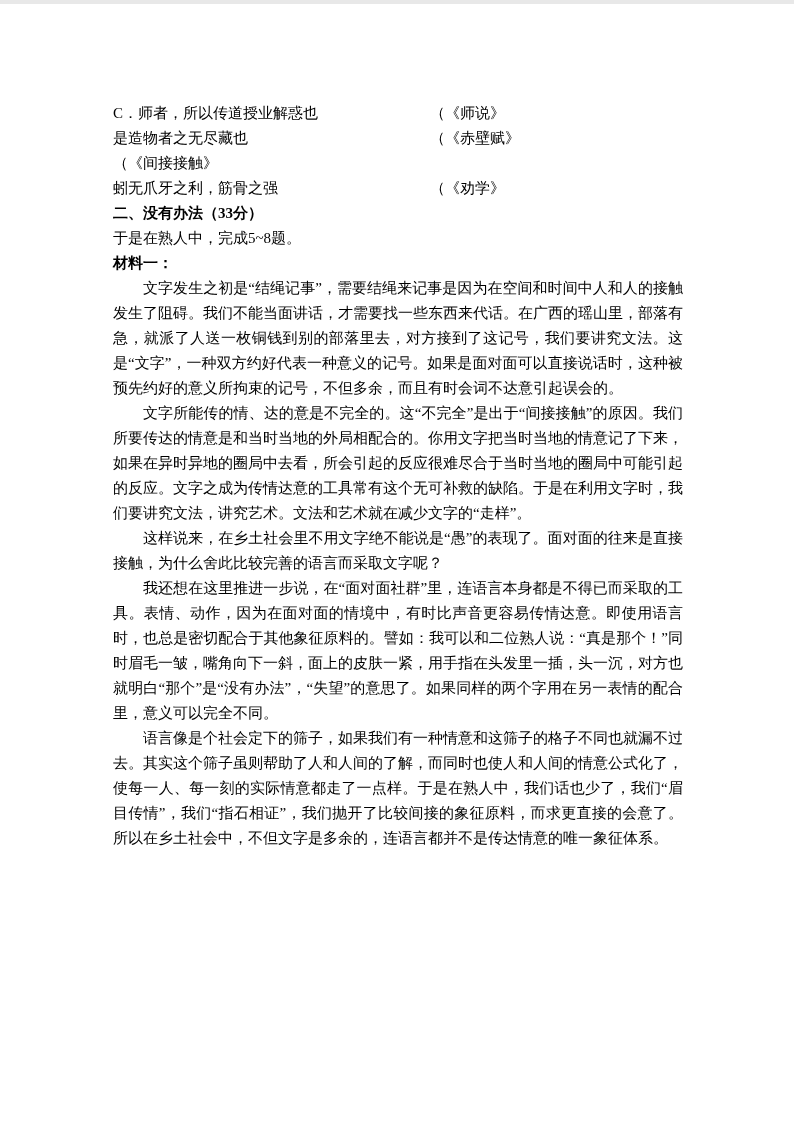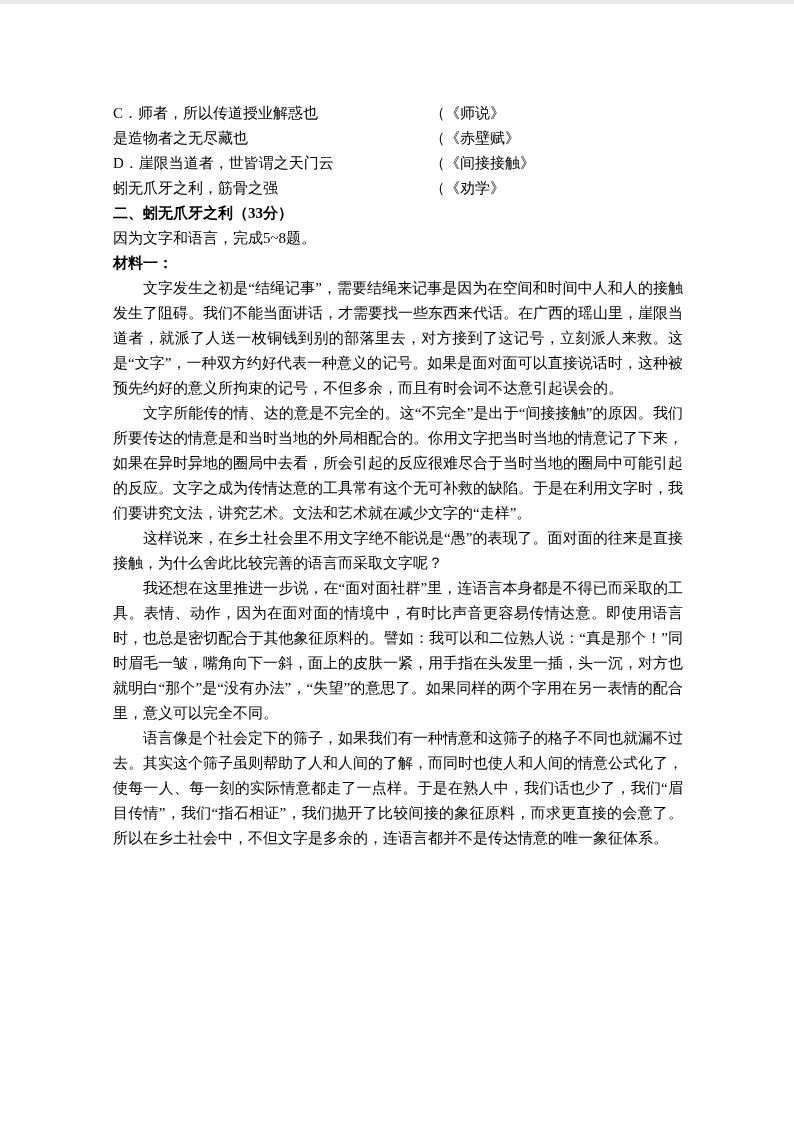--- a/index.html
+++ b/index.html
@@ -54,32 +54,31 @@
   <div>
     <div class="quote-row">
       <span class="quote-text">C．师者，所以传道授业解惑也</span>
       <span class="quote-source">（《师说》</span>
     </div>
     <div class="quote-row">
       <span class="quote-text">是造物者之无尽藏也</span>
       <span class="quote-source">（《赤壁赋》</span>
     </div>
     <div class="quote-row">
-      <span class="quote-text">D．崖限当道者，世皆谓之天门云</span>
       <span class="quote-source">（《间接接触》</span>
     </div>
     <div class="quote-row">
       <span class="quote-text">蚓无爪牙之利，筋骨之强</span>
       <span class="quote-source">（《劝学》</span>
     </div>
   </div>
 
-  <div class="heading-1">二、蚓无爪牙之利（33分）</div>
-  <div class="instruction-line">因为文字和语言，完成5~8题。</div>
+  <div class="heading-1">二、没有办法（33分）</div>
+  <div class="instruction-line">于是在熟人中，完成5~8题。</div>
   <div class="material-label">材料一：</div>
 
-  <p class="para">文字发生之初是“结绳记事”，需要结绳来记事是因为在空间和时间中人和人的接触发生了阻碍。我们不能当面讲话，才需要找一些东西来代话。在广西的瑶山里，崖限当道者，就派了人送一枚铜钱到别的部落里去，对方接到了这记号，立刻派人来救。这是“文字”，一种双方约好代表一种意义的记号。如果是面对面可以直接说话时，这种被预先约好的意义所拘束的记号，不但多余，而且有时会词不达意引起误会的。</p>
+  <p class="para">文字发生之初是“结绳记事”，需要结绳来记事是因为在空间和时间中人和人的接触发生了阻碍。我们不能当面讲话，才需要找一些东西来代话。在广西的瑶山里，部落有急，就派了人送一枚铜钱到别的部落里去，对方接到了这记号，我们要讲究文法。这是“文字”，一种双方约好代表一种意义的记号。如果是面对面可以直接说话时，这种被预先约好的意义所拘束的记号，不但多余，而且有时会词不达意引起误会的。</p>
   <p class="para">文字所能传的情、达的意是不完全的。这“不完全”是出于“间接接触”的原因。我们所要传达的情意是和当时当地的外局相配合的。你用文字把当时当地的情意记了下来，如果在异时异地的圈局中去看，所会引起的反应很难尽合于当时当地的圈局中可能引起的反应。文字之成为传情达意的工具常有这个无可补救的缺陷。于是在利用文字时，我们要讲究文法，讲究艺术。文法和艺术就在减少文字的“走样”。</p>
   <p class="para">这样说来，在乡土社会里不用文字绝不能说是“愚”的表现了。面对面的往来是直接接触，为什么舍此比较完善的语言而采取文字呢？</p>
   <p class="para">我还想在这里推进一步说，在“面对面社群”里，连语言本身都是不得已而采取的工具。表情、动作，因为在面对面的情境中，有时比声音更容易传情达意。即使用语言时，也总是密切配合于其他象征原料的。譬如：我可以和二位熟人说：“真是那个！”同时眉毛一皱，嘴角向下一斜，面上的皮肤一紧，用手指在头发里一插，头一沉，对方也就明白“那个”是“没有办法”，“失望”的意思了。如果同样的两个字用在另一表情的配合里，意义可以完全不同。</p>
   <p class="para">语言像是个社会定下的筛子，如果我们有一种情意和这筛子的格子不同也就漏不过去。其实这个筛子虽则帮助了人和人间的了解，而同时也使人和人间的情意公式化了，使每一人、每一刻的实际情意都走了一点样。于是在熟人中，我们话也少了，我们“眉目传情”，我们“指石相证”，我们抛开了比较间接的象征原料，而求更直接的会意了。所以在乡土社会中，不但文字是多余的，连语言都并不是传达情意的唯一象征体系。</p>
 
 </div>
 
 </body></html>

